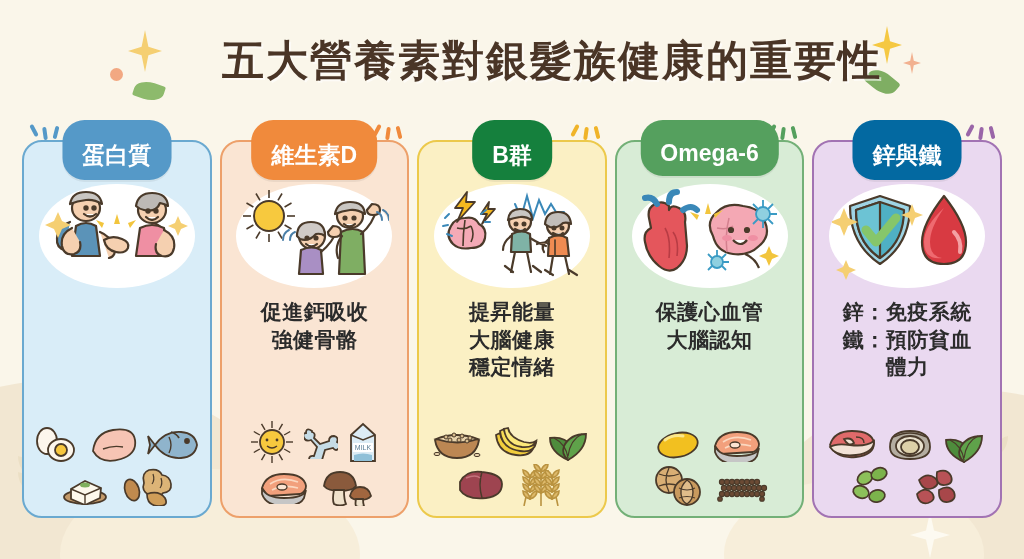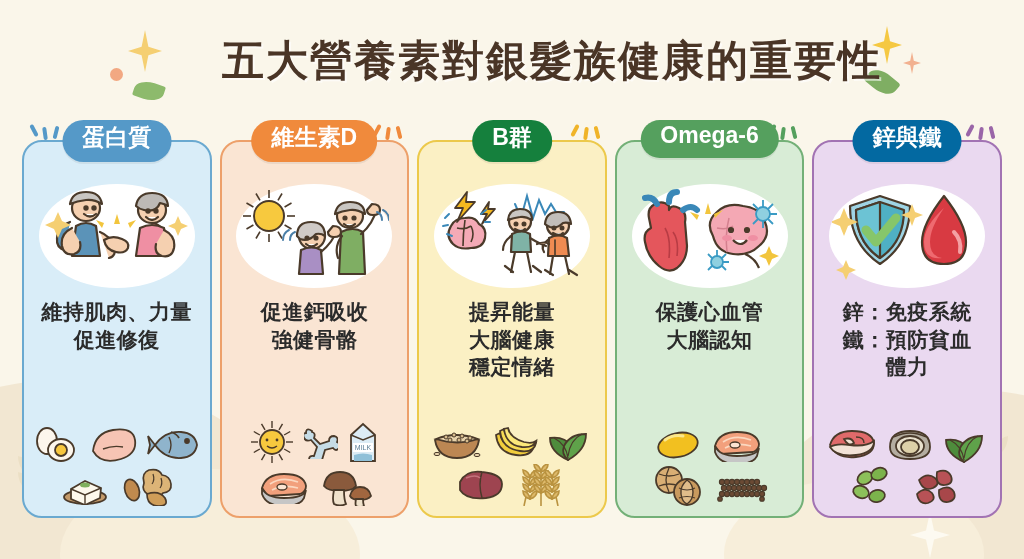--- a/index.html
+++ b/index.html
@@ -55,21 +55,21 @@
   .card {
     position: relative;
     flex: 1 1 0;
     border-radius: 20px;
     border: 2px solid;
     padding-top: 34px;
     display: flex; flex-direction: column; align-items: center;
   }
   .pill {
     position: absolute; top: -22px; left: 50%; transform: translateX(-50%);
-    padding: 2px 20px 9px;
+    padding: 20px 20px 9px;
     border-radius: 22px;
     color: #fff; font-weight: bold; font-size: 23px;
     white-space: nowrap;
     box-shadow: 0 2px 0 rgba(0,0,0,.06);
     z-index: 3;
   }
   .burst { position: absolute; top: -26px; z-index: 2; }
   .burst span {
     position: absolute; display: block;
     width: 4px; height: 13px; border-radius: 3px; background: currentColor;
@@ -187,24 +187,20 @@
    <g fill="#f2c53d">
             <path d="M72 36 l3 -10 l3 10Z"></path>
             <path d="M60 40 l-6 -8 l8 3Z"></path>
             <path d="M88 40 l6 -8 l-8 3Z"></path>
           </g>
    <g fill="#f5cf72">
             <path d="M16 24 l4 9 l9 4 l-9 4 l-4 9 l-4 -9 l-9 -4 l9 -4Z"></path>
     <path d="M136 28 l3 7 l7 3 l-7 3 l-3 7 l-3 -7 l-7 -3 l7 -3Z"></path>
           </g>
         </svg>
-      </div>
-      <div class="desc">
-        <div>維持肌肉、力量</div>
-        <div>促進修復</div>
       </div>
       <div class="foods">
         <div class="f-top">
           <span title="雞蛋">
             <svg width="46" height="40" viewBox="0 0 46 40">
               <g stroke="#4a3a2a" stroke-width="1.8">
                 <ellipse cx="14" cy="17" rx="10" ry="13" fill="#fdf6ec"></ellipse>
    <ellipse cx="28" cy="26" rx="13" ry="11" fill="#fdf6ec"></ellipse>
                 <circle cx="28" cy="26" r="6" fill="#f7c63e"></circle>
               </g>

